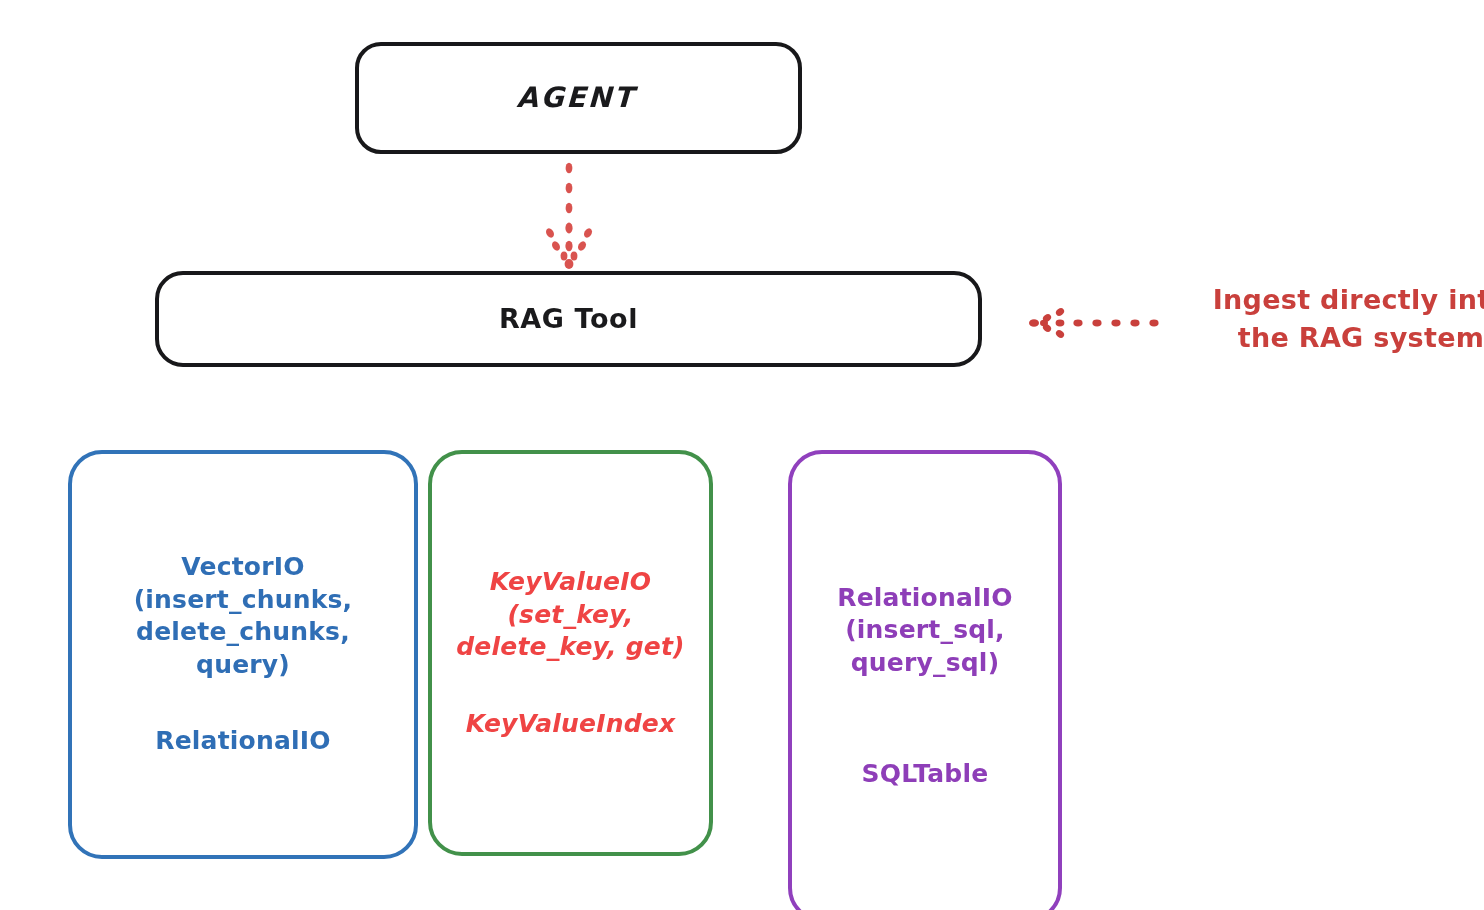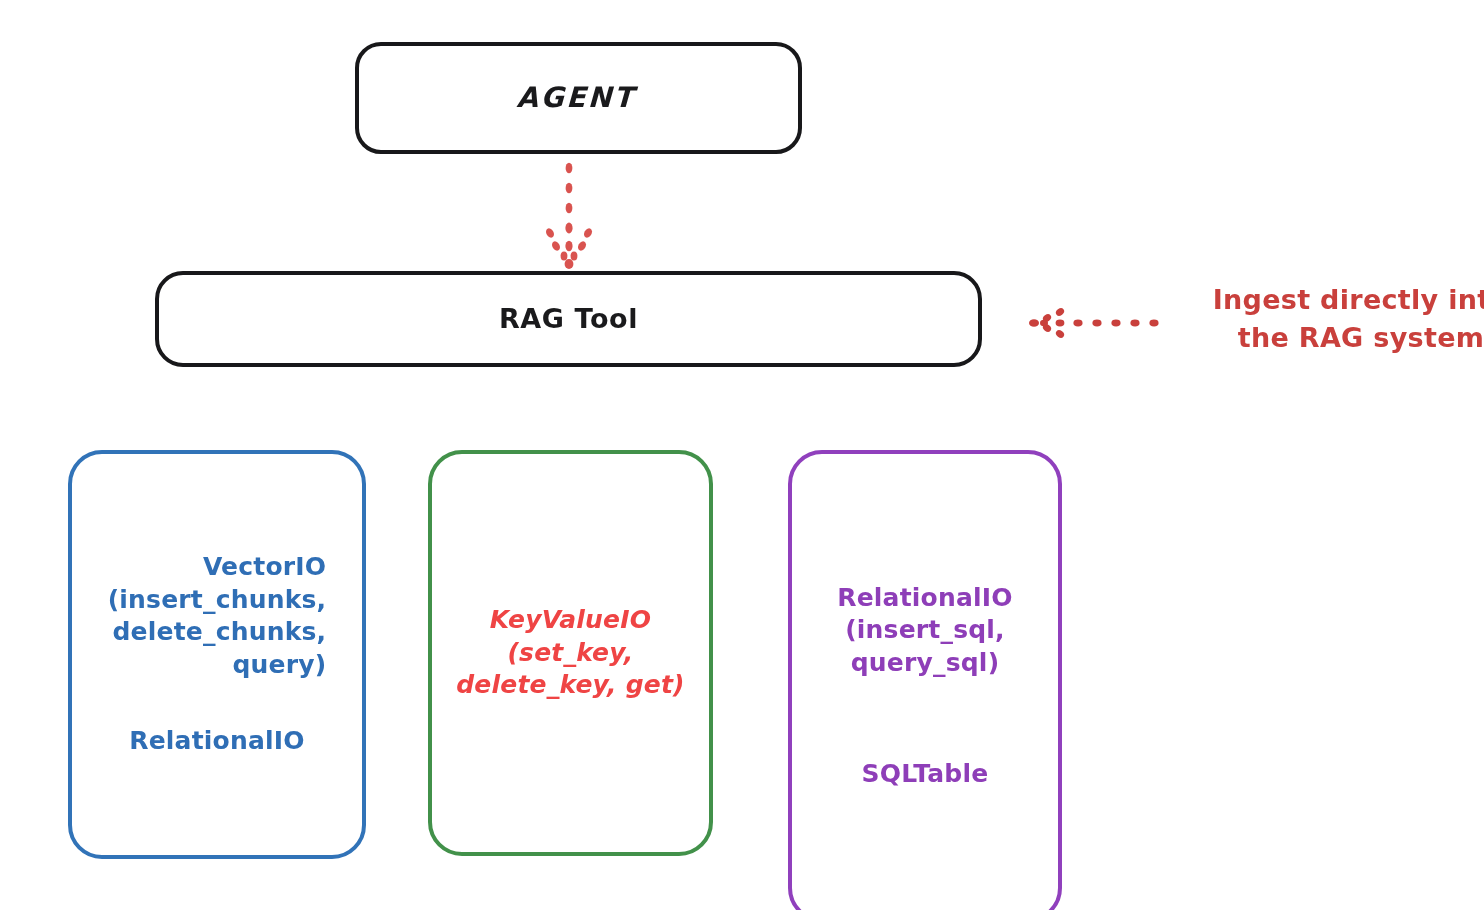--- a/index.html
+++ b/index.html
@@ -82,24 +82,23 @@
   .provider .node-label {
     font-size: 25px;
     font-weight: 600;
   }
   .provider .api-block { margin: 0; }
   .provider .index-block { margin-top: 44px; }
 
   #vector-io-node {
     left: 68px;
     top: 450px;
-    width: 298px;
+    width: 350px;
     height: 409px;
     border-color: #3173b8;
-    text-align: right;
   }
   #vector-io-node .node-label { color: #2f6eb5; }
 
   #key-value-io-node {
     left: 428px;
     top: 450px;
     width: 285px;
     height: 406px;
     border-color: #42914a;
   }
@@ -210,20 +209,21 @@
 (insert_chunks,
 delete_chunks,
 query)</span>
     <span class="node-label index-block">RelationalIO</span>
   </div>
 
   <div class="node provider" id="key-value-io-node">
     <span class="node-label api-block">KeyValueIO
 (set_key,
 delete_key, get)</span>
+    <span class="node-label index-block">KeyValueIndex</span>
   </div>
 
   <div class="node provider" id="relational-io-node">
     <span class="node-label api-block">RelationalIO
 (insert_sql,
 query_sql)</span>
     <span class="node-label index-block">SQLTable</span>
   </div>
 
 </div>

